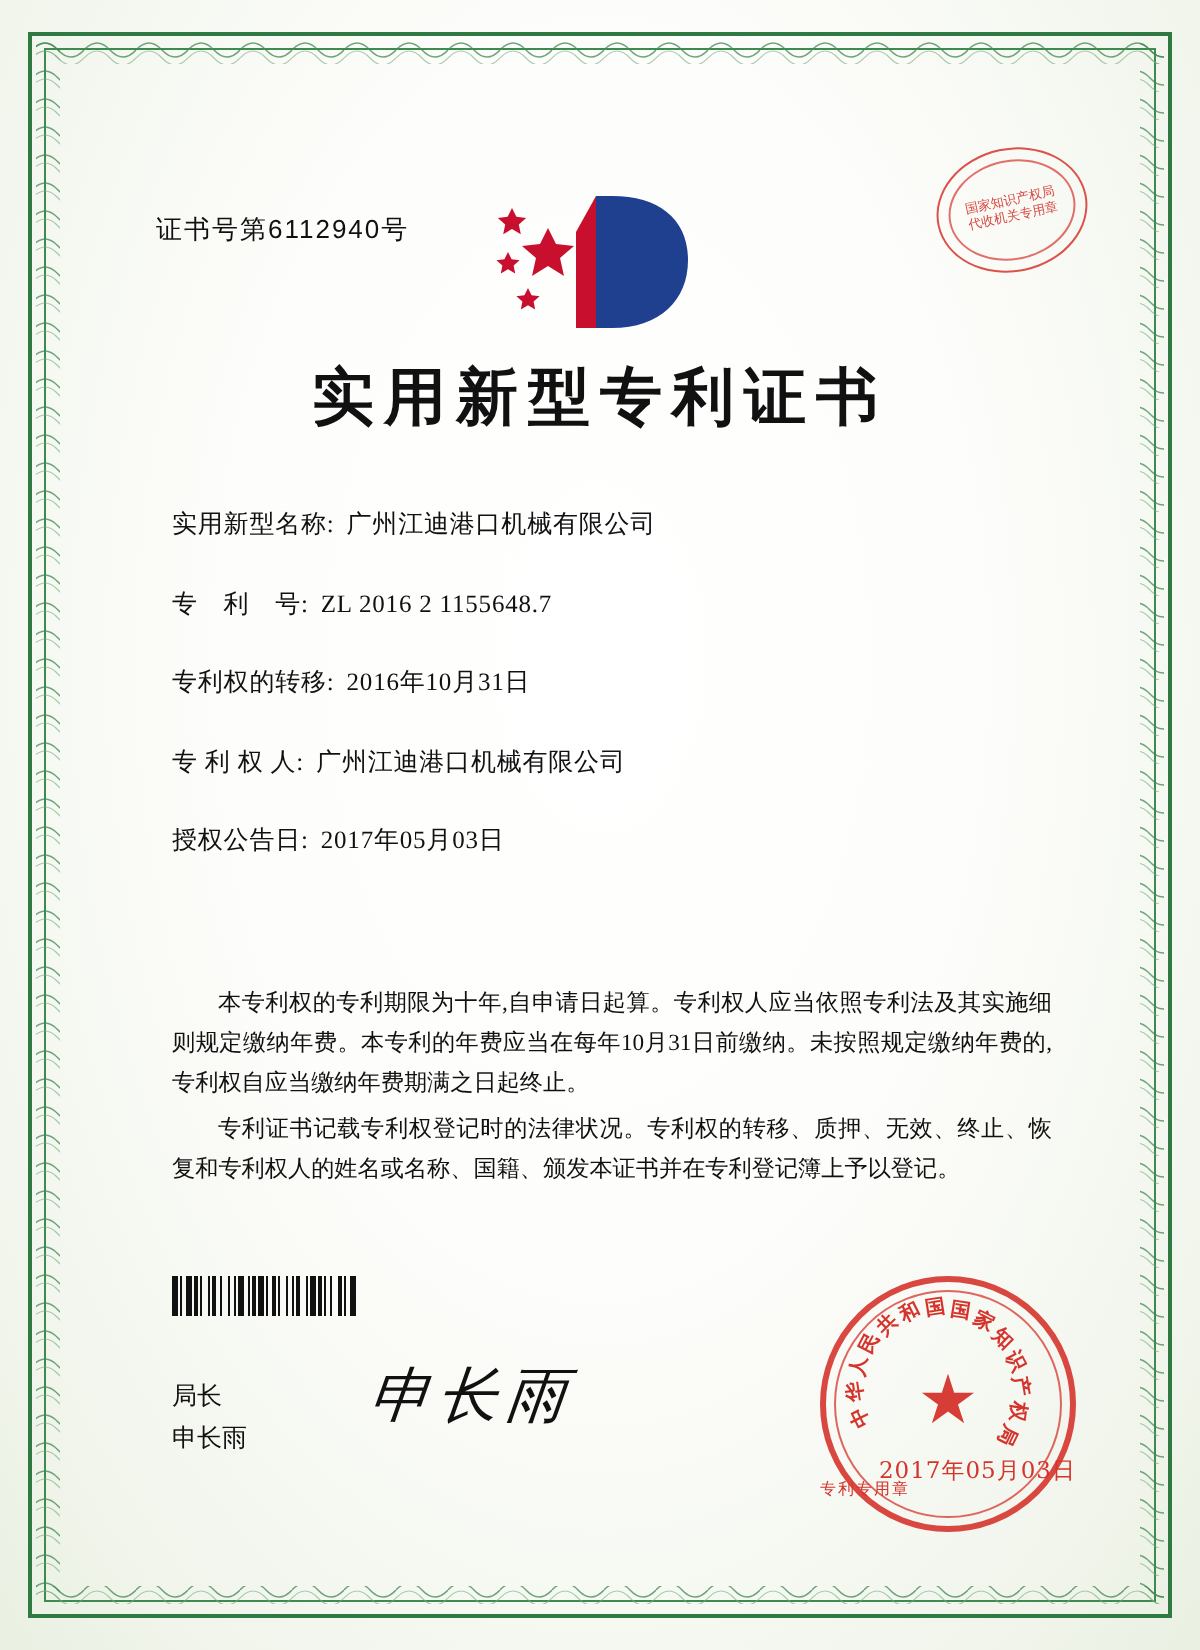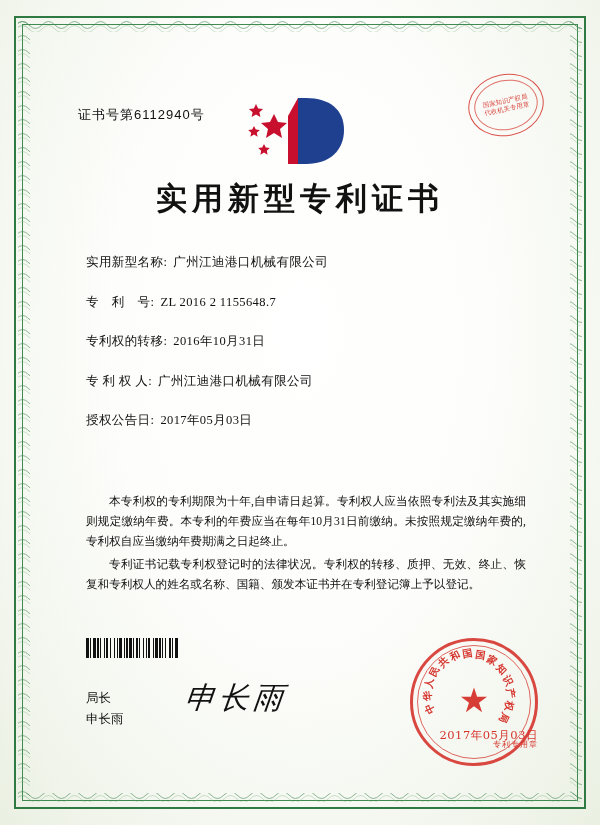--- a/index.html
+++ b/index.html
@@ -233,21 +233,21 @@
     font-size: 10px;
     color: #d5342c;
     font-family: "Liberation Sans", sans-serif;
     font-weight: bold;
     transform-origin: 0 0;
   }
   .seal-bottom-text {
     position: absolute;
     left: 0; right: 0;
     bottom: 16px;
-    text-align: right;
+    text-align: left;
     color: #d5342c;
     font-size: 8px;
     letter-spacing: 1px;
     font-family: "Liberation Sans", sans-serif;
   }
   .seal-date {
     position: absolute;
     right: 62px;
     top: 728px;
     font-size: 11.5px;

